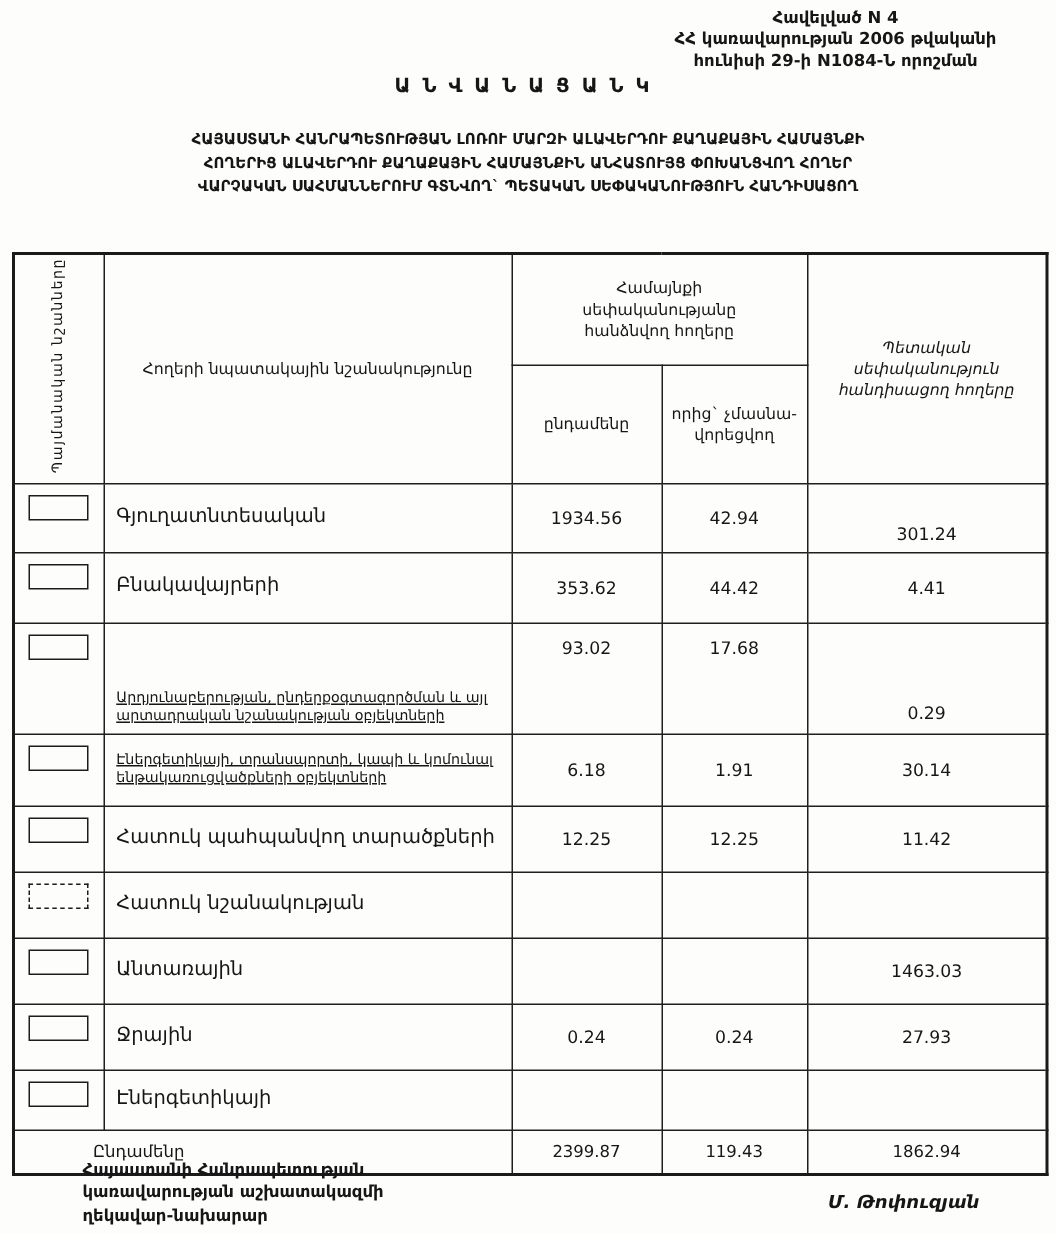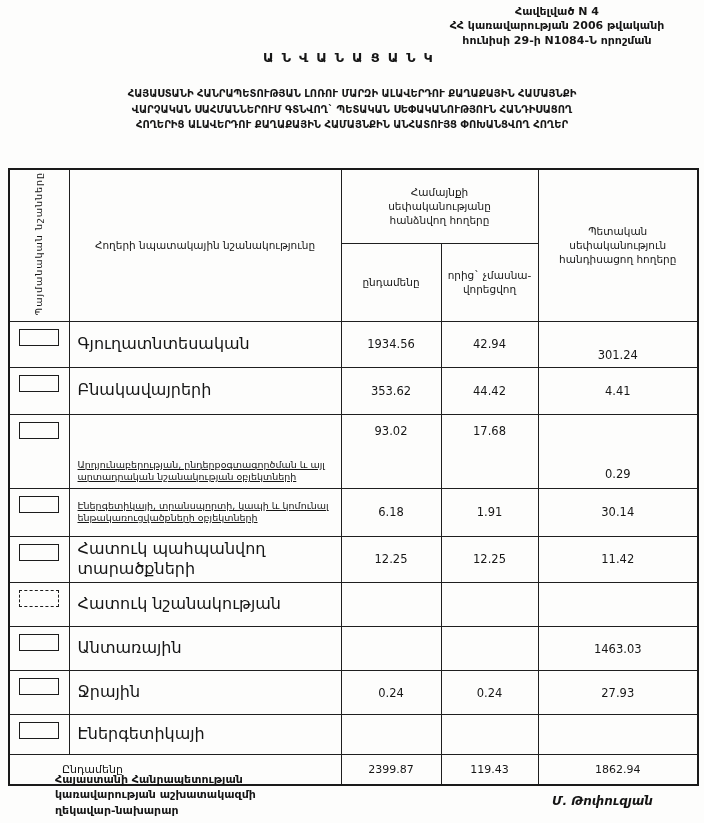--- a/index.html
+++ b/index.html
@@ -66,42 +66,42 @@
     font-weight: normal;
   }
   .main-table thead th {
     font-size: 10.5px;
     text-align: center;
     vertical-align: middle;
     line-height: 1.35;
   }
   th.h-group { height: 55px; padding: 8px 20px; }
   tr.subhead th { height: 63px; }
-  th.h-state { padding: 2px 16px; }
+  th.h-state { padding: 2px 16px; font-style: italic; }
   th.h-ofwhich { white-space: pre-line; font-size: 10px; }
   .vert {
     display: inline-block;
     writing-mode: vertical-rl;
     transform: rotate(180deg);
     white-space: nowrap;
     font-size: 9.5px;
     letter-spacing: 1px;
   }
 
   td.sym { vertical-align: top; text-align: center; padding-top: 5px; }
   .box {
     width: 40px; height: 17px;
     border: 1.6px solid #1c1c1c;
     margin: 2px auto 0 auto;
     background: #fdfdfc;
   }
   .box.dashed { border-style: dashed; border-width: 1.4px; }
 
   td.name {
-    font-size: 16px;
+    font-size: 13px;
     padding-left: 8px;
     vertical-align: middle;
     line-height: 1.3;
   }
   td.num {
     font-size: 11.5px;
     text-align: center;
     vertical-align: middle;
   }
 
@@ -158,22 +158,22 @@
   <div class="appendix-block">
     <div>Հավելված N 4</div>
     <div>ՀՀ կառավարության 2006 թվականի</div>
     <div>հունիսի 29-ի N1084-Ն որոշման</div>
   </div>
 
   <div class="doc-title">ԱՆՎԱՆԱՑԱՆԿ</div>
 
   <div class="doc-subtitle">
     <div>ՀԱՅԱՍՏԱՆԻ ՀԱՆՐԱՊԵՏՈՒԹՅԱՆ ԼՈՌՈՒ ՄԱՐԶԻ ԱԼԱՎԵՐԴՈՒ ՔԱՂԱՔԱՅԻՆ ՀԱՄԱՅՆՔԻ</div>
+    <div>ՀՈՂԵՐԻՑ ԱԼԱՎԵՐԴՈՒ ՔԱՂԱՔԱՅԻՆ ՀԱՄԱՅՆՔԻՆ ԱՆՀԱՏՈՒՅՑ ՓՈԽԱՆՑՎՈՂ ՀՈՂԵՐ</div>
     <div>ՎԱՐՉԱԿԱՆ ՍԱՀՄԱՆՆԵՐՈՒՄ ԳՏՆՎՈՂ` ՊԵՏԱԿԱՆ ՍԵՓԱԿԱՆՈՒԹՅՈՒՆ ՀԱՆԴԻՍԱՑՈՂ</div>
-    <div>ՀՈՂԵՐԻՑ ԱԼԱՎԵՐԴՈՒ ՔԱՂԱՔԱՅԻՆ ՀԱՄԱՅՆՔԻՆ ԱՆՀԱՏՈՒՅՑ ՓՈԽԱՆՑՎՈՂ ՀՈՂԵՐ</div>
   </div>
 
   <table class="main-table">
     <colgroup>
       <col style="width:60px">
       <col style="width:272px">
       <col style="width:100px">
       <col style="width:97px">
       <col style="width:160px">
     </colgroup>

